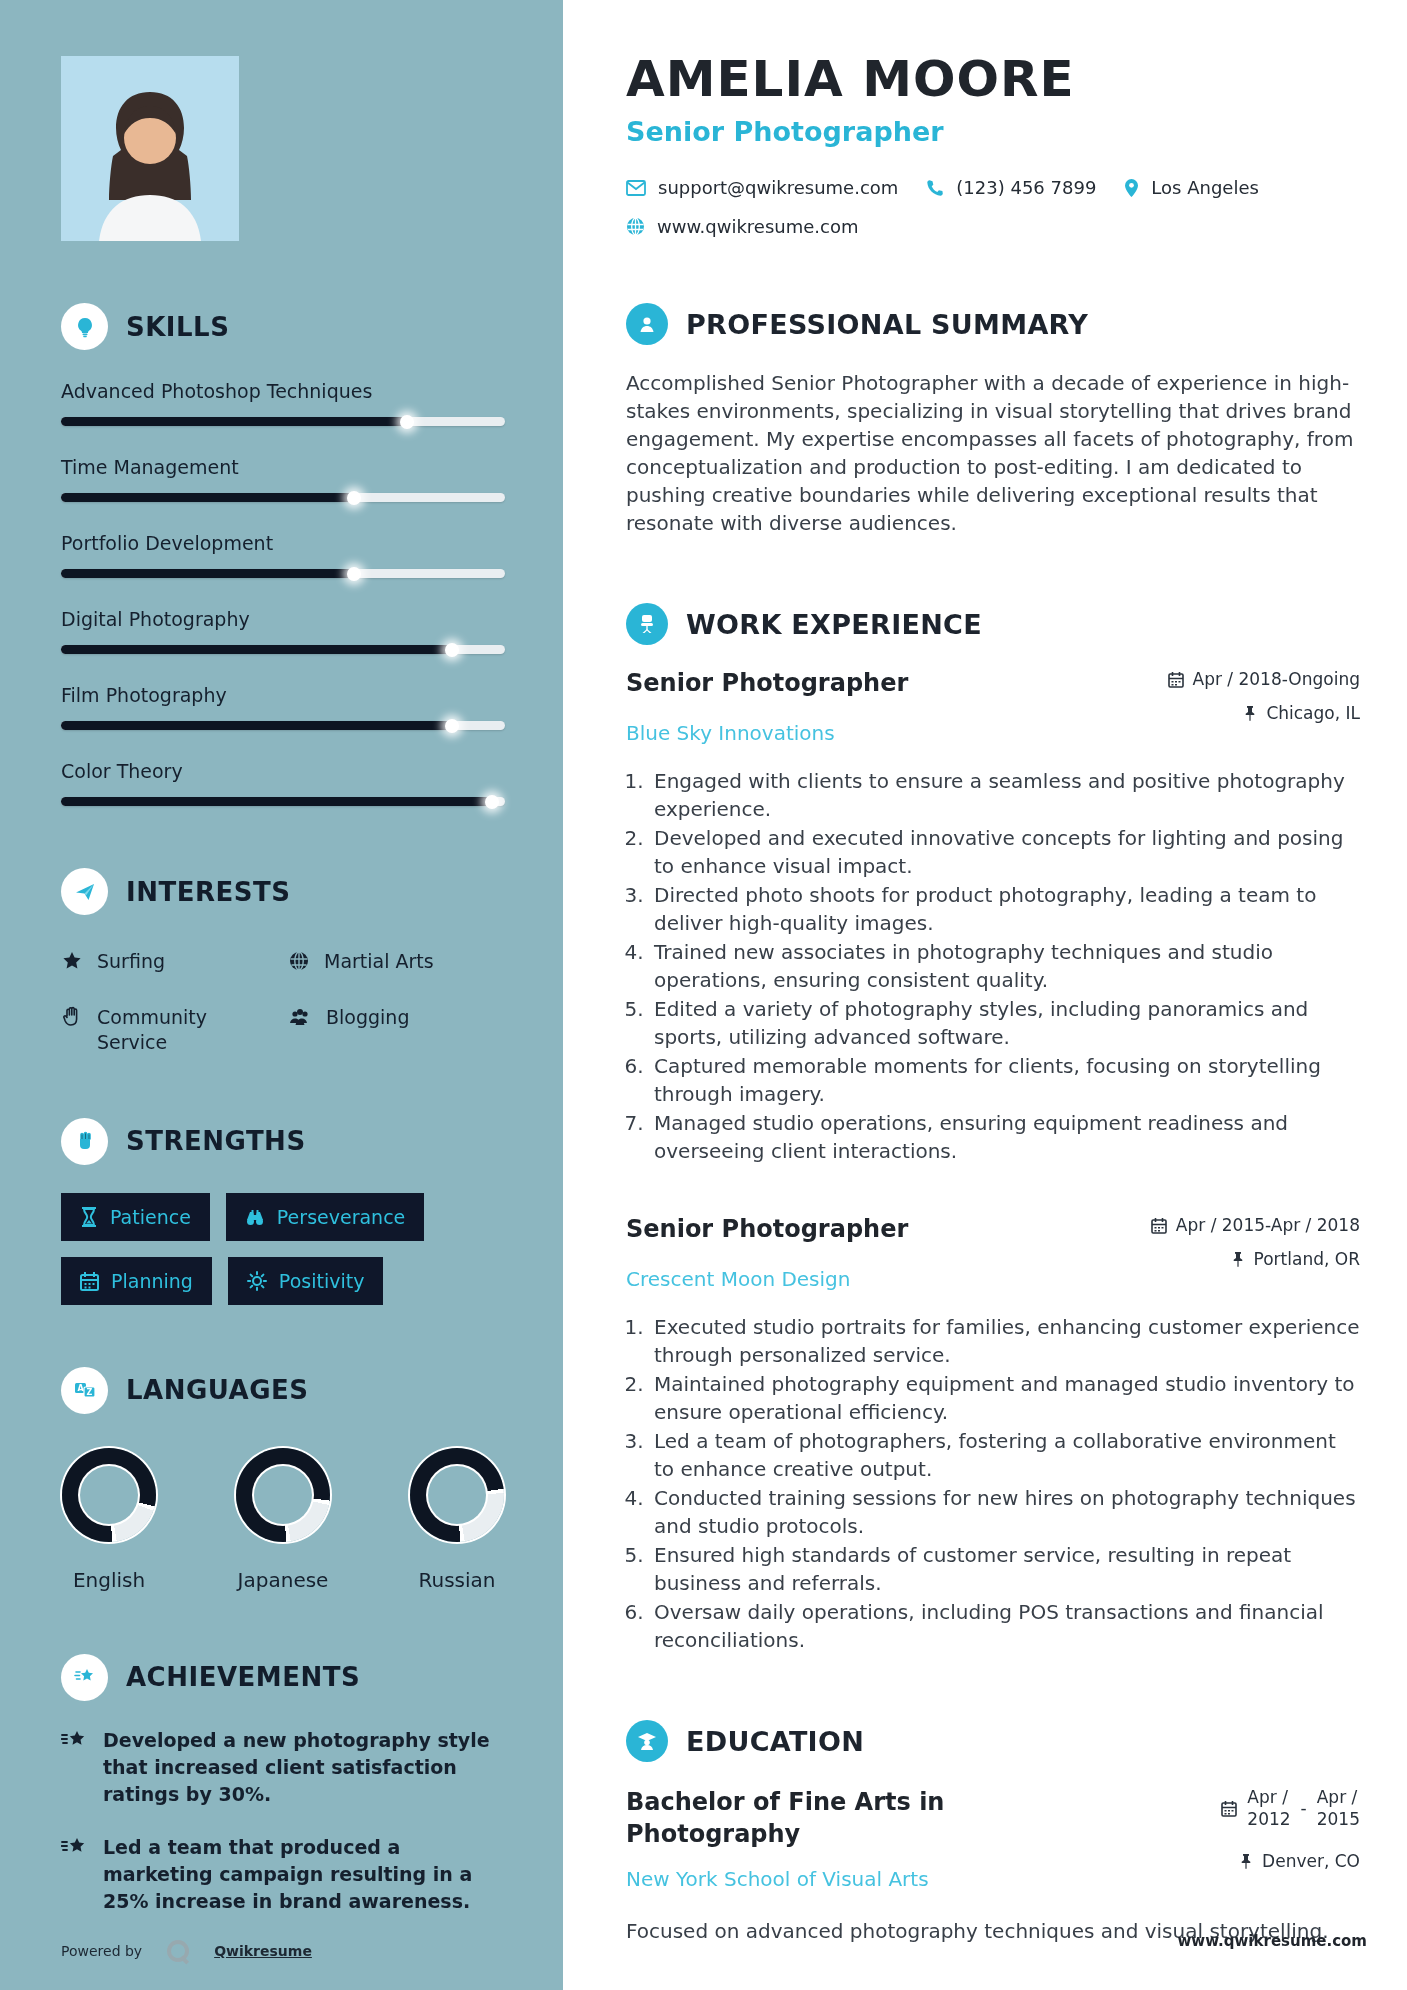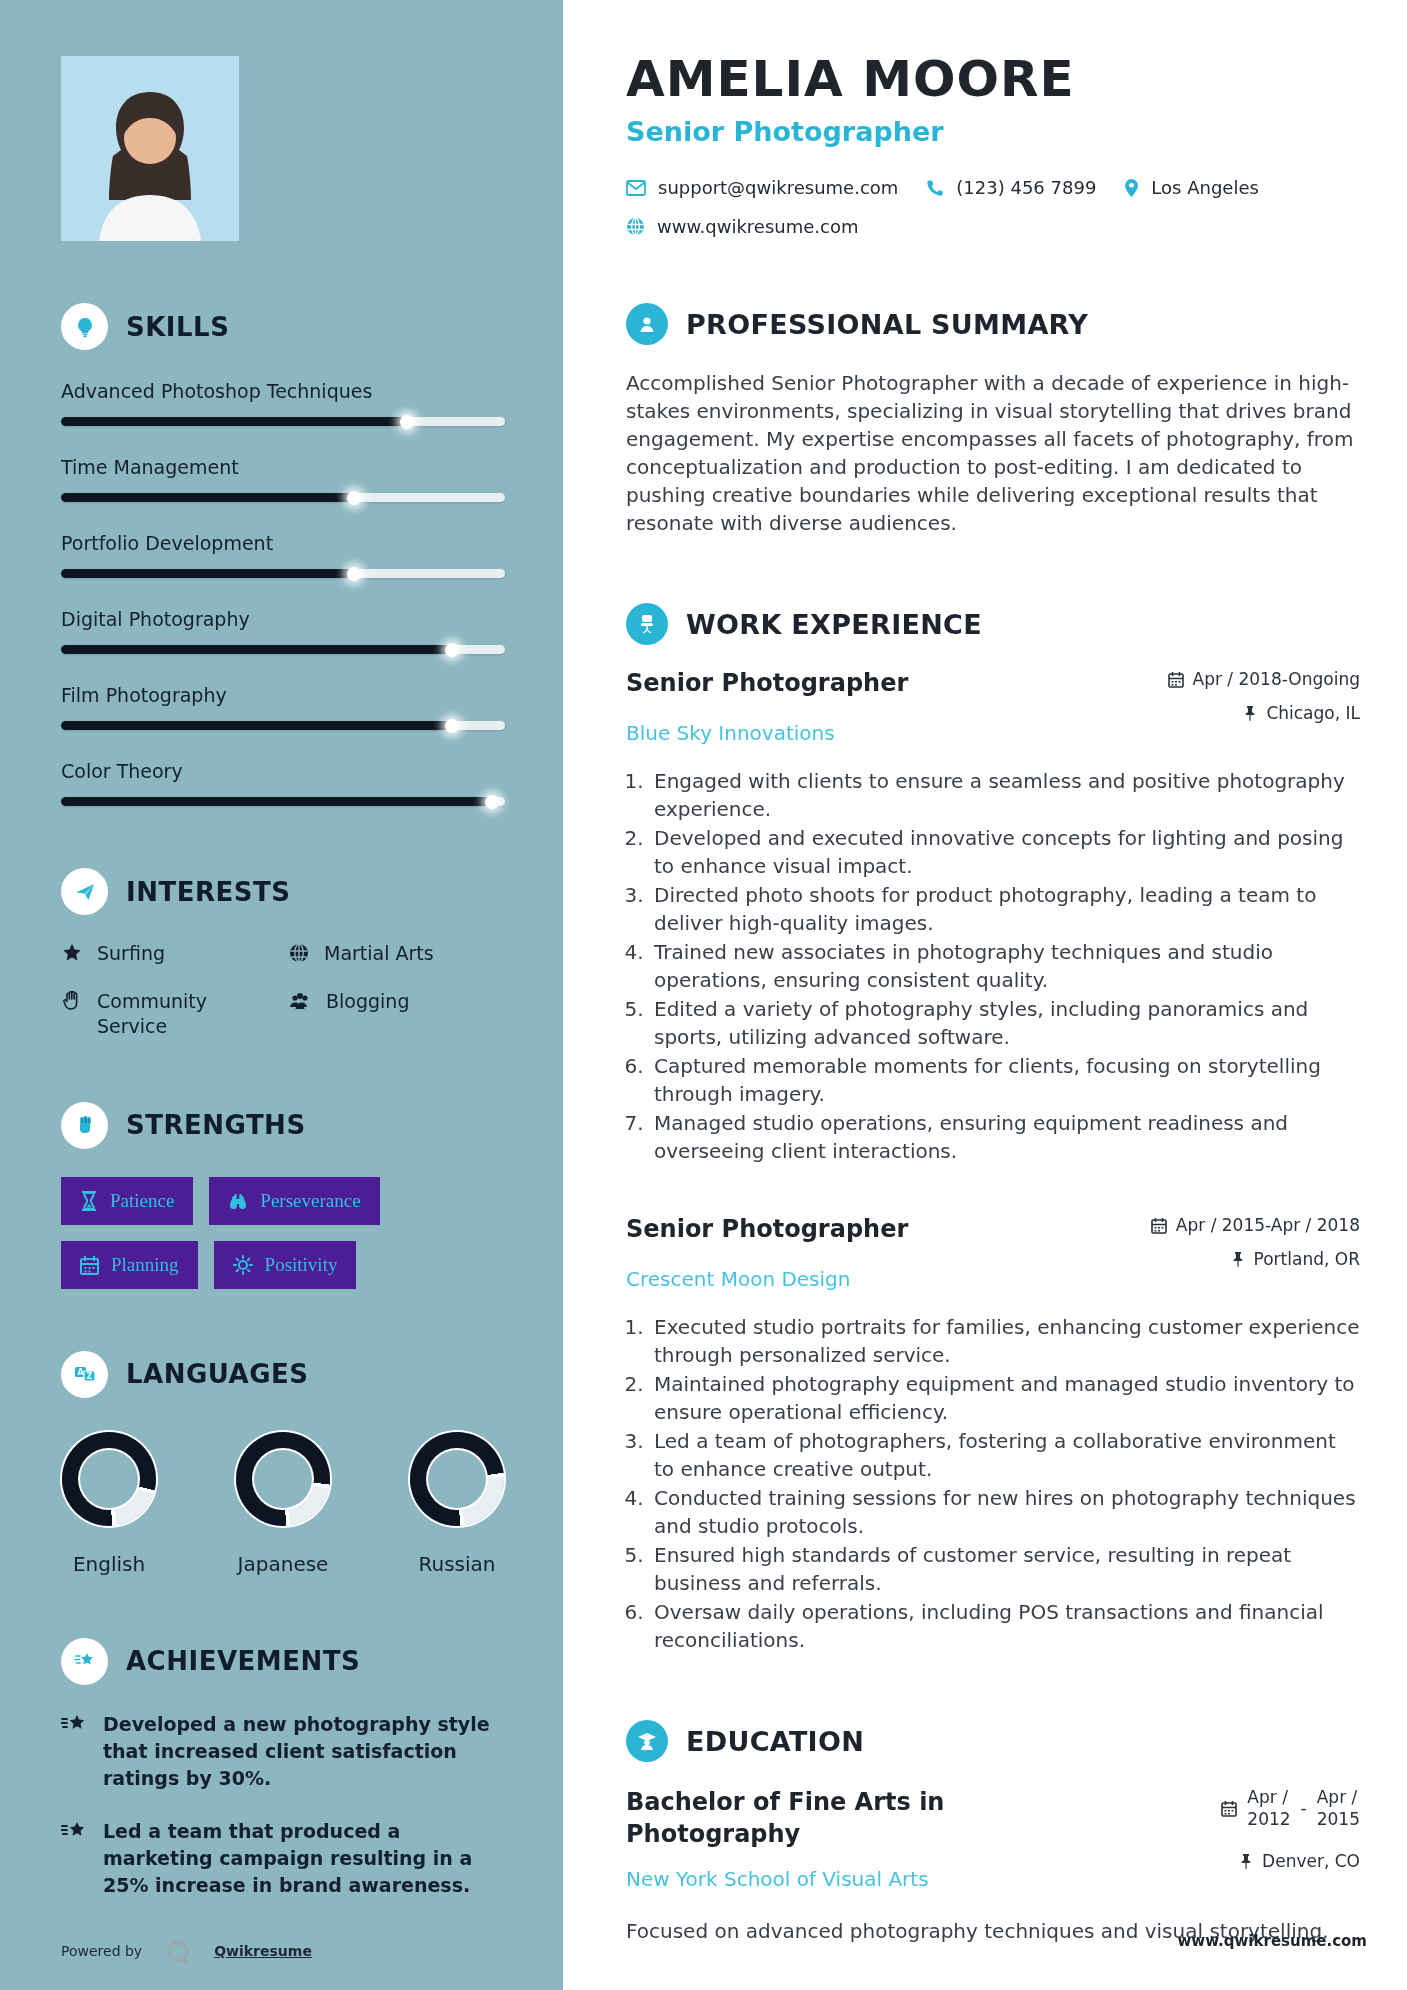--- a/index.html
+++ b/index.html
@@ -18,25 +18,25 @@
   .side-head h2 { font-size:26px; font-weight:800; letter-spacing:.5px; color:#121d2b; }
 
   .skill-row { margin-top:30px; }
   .skill-row .lbl { font-size:19px; color:#15202e; margin-bottom:15px; }
   .bar { position:relative; height:9px; border-radius:6px; background:#e9eef1; box-shadow:0 1px 2px rgba(0,0,0,.15); }
   .bar .fill { position:absolute; left:0; top:0; bottom:0; border-radius:6px; background:#0d1522; }
   .bar .fill::after { content:""; position:absolute; right:-7px; top:50%; width:14px; height:14px; border-radius:50%;
       background:#ffffff; transform:translateY(-50%); box-shadow:0 0 8px 4px rgba(255,255,255,.85); }
 
   .int-grid { display:grid; grid-template-columns:1fr 1fr; column-gap:10px; row-gap:22px; margin-top:26px; }
-  .int-item { display:flex; gap:14px; font-size:19px; color:#15202e; align-items:flex-start; line-height:1.35; }
+  .int-item { display:flex; gap:14px; font-size:19px; color:#15202e; align-items:flex-start; line-height:1.35;margin-top:8px; }
   .int-item .ig { flex:0 0 auto; margin-top:1px; }
 
   .chips { display:flex; flex-wrap:wrap; gap:16px; margin-top:28px; }
-  .chip { background:#4c1d95; color:#2fc0de; display:flex; align-items:center; gap:12px; padding:13px 19px; font-size:19px;font-family:Liberation Serif, serif; }
+  .chip { background:#0f172a; color:#2fc0de; display:flex; align-items:center; gap:12px; padding:13px 19px; font-size:19px; }
   .chip svg { flex:0 0 auto; }
 
   .donut-row { display:flex; gap:78px; margin-top:34px;align-items:flex-end; }
   .donut-col { width:110px; display:flex; flex-direction:column; align-items:center; }
   .donut { width:94px; height:94px; border-radius:50%; position:relative; box-shadow:0 0 0 2px #ffffff; }
   .donut::after { content:""; position:absolute; inset:18px; border-radius:50%; background:#8cb6c0; box-shadow:0 0 0 2px #ffffff; }
   .donut-col .lbl { margin-top:26px; font-size:20px; color:#15202e; }
 
   .ach-item { display:flex; gap:16px; margin-top:26px; font-size:19px; line-height:1.42; color:#15202e;font-weight:bold; }
   .ach-item .ig { flex:0 0 auto; margin-top:2px; }

